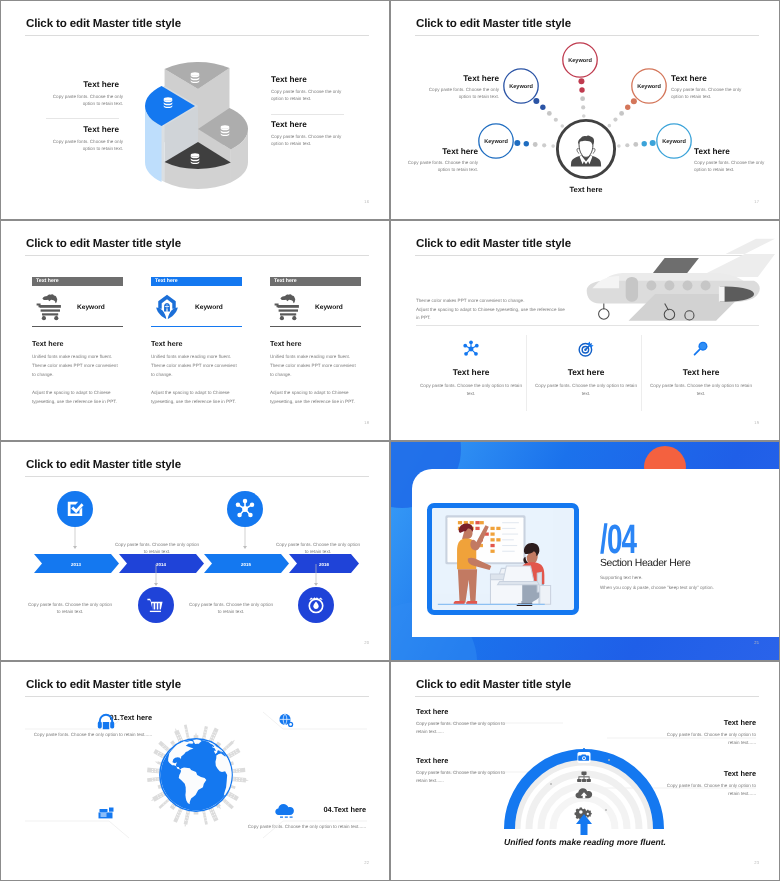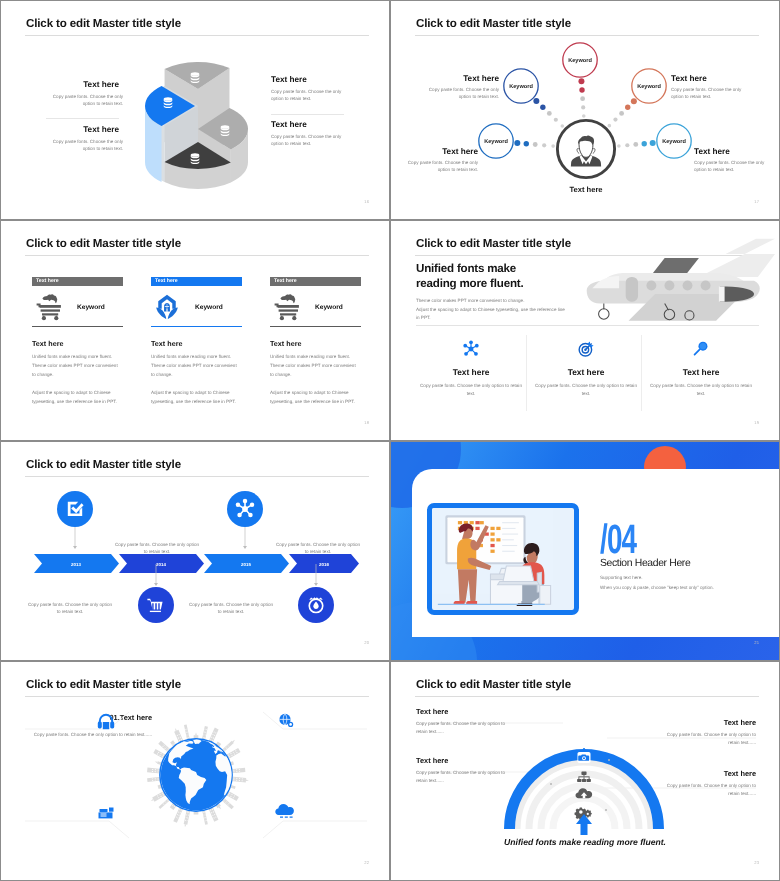--- a/index.html
+++ b/index.html
@@ -288,22 +288,20 @@
       <div class="bd cb cb2">Adjust the spacing to adapt to Chinese typesetting, use the reference line in PPT.</div>
     </div>
 
     <div class="pagenum">18</div>
   </div>
 
   <div class="slide" id="s4">
     <div class="title">Click to edit Master title style</div>
     <div class="titleline"></div>
 
-    <div class="lead">Unified fonts make
-reading more fluent.</div>
     <div class="leadbody bd">Theme color makes PPT more convenient to change.
 Adjust the spacing to adapt to Chinese typesetting, use the reference line
 in PPT.</div>
 
     <svg class="plane" width="194" height="84" viewBox="0 0 204 88" style="position:absolute;left:190px;top:12px;">
       <g>
         <path fill="#ededed" d="M124,46 L204,6 L184,6 L152,22 L204,22 L186,46 Z"></path>
         <path fill="#6e6e6e" d="M88,26 L124,26 L110,44 L74,44 Z"></path>
         <path fill="#ebebeb" d="M22,58 C22,48 30,43 44,42 L140,42 C158,42 172,48 178,58 Z"></path>
         <path fill="#dcdcdc" d="M6,60 C6,55 12,51 22,50 L182,50 C190,54 190,62 182,68 C176,72 160,74 120,74 L20,74 C10,74 6,68 6,60 Z"></path>
@@ -797,20 +795,24 @@
           <path d="M64.0,32.1 L66.3,31.8 L68.2,31.8 L68.9,30.6 L69.9,29.8 L70.8,29.1 L69.9,28.1 L67.2,27.5 L65.6,27.3 L64.4,27.4 L63.0,27.7 L61.9,28.1 L62.4,29.1 L63.3,30.6 Z"></path>
           <path d="M86.1,55.2 L85.7,50.8 L86.6,47.2 L86.7,44.3 L89.2,42.7 L91.8,42.1 L95.6,44.9 L96.4,44.9 L97.4,45.4 L98.5,47.2 L100.2,50.8 L102.2,57.1 L102.1,56.9 L102.9,61.6 L103.0,65.0 L102.6,70.3 L101.1,76.7 L99.3,81.1 L96.4,85.7 L94.6,86.8 L95.3,84.0 L97.1,78.0 L97.7,71.6 L98.2,65.0 L96.0,61.0 L92.7,61.7 L90.3,61.0 L88.0,58.4 Z"></path>
           <path d="M85.6,42.7 L84.0,39.1 L86.3,39.1 L84.6,36.3 L82.9,35.9 L82.1,34.3 L84.3,35.5 L84.2,34.7 L84.3,34.3 L82.8,32.8 L80.1,31.4 L79.4,30.6 L77.8,29.5 L77.8,29.3 L79.2,29.8 L79.8,30.0 L77.7,29.2 L77.3,29.0 L79.5,29.9 L82.4,31.2 L83.9,32.0 L85.1,32.8 L86.2,33.5 L85.9,33.5 L84.5,32.8 L83.2,32.1 L85.2,33.5 L87.5,35.1 L88.9,35.9 L91.1,37.7 L91.9,38.1 L93.2,39.6 L93.7,40.1 L93.8,40.6 L93.5,40.6 L93.0,40.6 L91.5,39.6 L89.5,38.1 L92.6,41.6 L89.1,38.6 L87.8,39.1 L87.6,41.1 Z"></path>
       </g>
     </svg>
 
     <div class="w7 w7l" style="left:25px;top:51px;">
       <div class="w7h">01.Text here</div>
       <div class="bd w7b">Copy paste fonts. Choose the only option to retain text......</div>
     </div>
+    <div class="w7 w7r" style="left:239px;top:143px;">
+      <div class="w7h">04.Text here</div>
+      <div class="bd w7b">Copy paste fonts. Choose the only option to retain text......</div>
+    </div>
 
     <svg width="390" height="220" viewBox="0 0 390 220" style="position:absolute;left:0;top:0;pointer-events:none;">
       <g stroke="#ededed" stroke-width="0.8" fill="none">
         <path d="M24,67 L108,67 L128,50"></path>
         <path d="M366,67 L282,67 L262,50"></path>
         <path d="M24,159 L108,159 L128,176"></path>
         <path d="M366,159 L282,159 L262,176"></path>
       </g>
       <g transform="translate(105,58)" fill="#1478f0">
         <path d="M-7.2,1.0 a7.2,7.2 0 0 1 14.4,0 l0,1.2 l-2.0,0 l0,-1.2 a5.2,5.2 0 0 0 -10.4,0 l0,1.2 l-2.0,0 z"></path>

